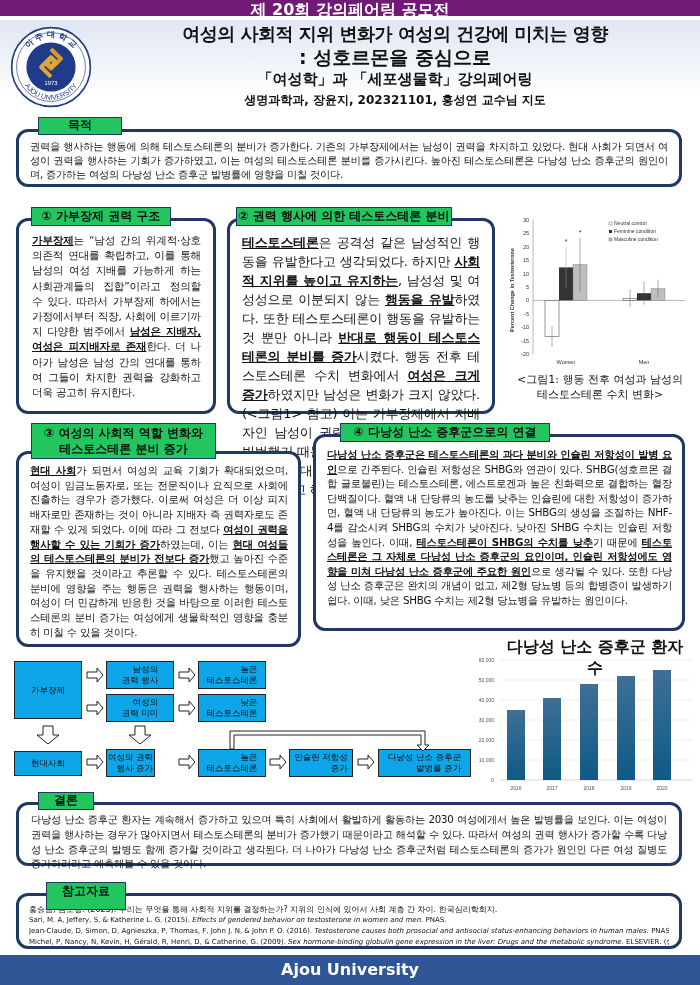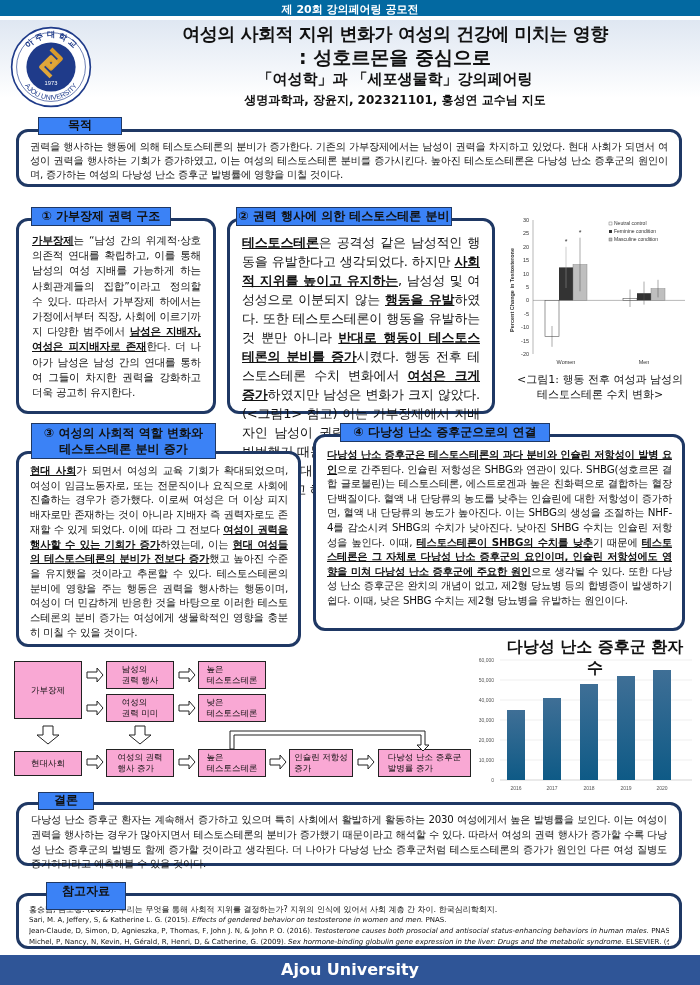--- a/index.html
+++ b/index.html
@@ -1,30 +1,30 @@
 <!DOCTYPE html>
 <html><head>
 <meta charset="utf-8">
 <style>
   * { box-sizing: border-box; margin: 0; padding: 0; }
   html, body { width: 700px; height: 985px; overflow: hidden; background: #ffffff; }
   body { font-family: "DejaVu Sans", "Liberation Sans", sans-serif; color: #111; position: relative; }
 
-  .topbar { position: absolute; left: 0; top: 0; width: 700px; height: 16px; background: #0369a1; color: #fff;
-    font-size: 11px; font-weight: bold; text-align: center; line-height: 20px; }
+  .topbar { position: absolute; left: 0; top: 0; width: 700px; height: 16px; background: #701a75; color: #fff;
+    font-size: 16px; font-weight: bold; text-align: center; line-height: 20px; }
   .header { position: absolute; left: 0; top: 20px; width: 700px; height: 92px;
     background: linear-gradient(#dfe7f2, #ffffff 85%); }
   .logo { position: absolute; left: 10px; top: 6px; width: 82px; height: 82px; }
   .title1 { position: absolute; left: 100px; width: 590px; top: 2px; text-align: center; font-size: 18px; font-weight: bold; letter-spacing: -0.5px; }
   .title2 { position: absolute; left: 100px; width: 590px; top: 25px; text-align: center; font-size: 19px; font-weight: bold; }
   .title3 { position: absolute; left: 100px; width: 590px; top: 50px; text-align: center; font-size: 15px; font-weight: bold; }
   .title4 { position: absolute; left: 100px; width: 590px; top: 72px; text-align: center; font-size: 12px; font-weight: bold; }
 
   .box { position: absolute; border: 3px solid #1f3864; border-radius: 12px; background: #fff; }
-  .tag { position: absolute; background: #3b82f6; border: 1.5px solid #1f3864; font-weight: bold; text-align: center; z-index: 2; }
+  .tag { position: absolute; background: #22c55e; border: 1.5px solid #1f3864; font-weight: bold; text-align: center; z-index: 2; }
   .body-text { font-size: 10.3px; line-height: 14.2px; text-align: justify; letter-spacing: -0.2px; }
   u, .ul { text-decoration: underline; font-weight: bold; }
 
   .b-purpose { left: 16px; top: 129px; width: 666px; height: 58px; padding: 8px 11px; }
   .t-purpose { left: 38px; top: 117px; width: 84px; height: 18px; font-size: 12px; line-height: 15px; }
 
   .b-s1 { left: 16px; top: 218px; width: 200px; height: 196px; padding: 12px 12px 8px 13px; }
   .t-s1 { left: 31px; top: 207px; width: 140px; height: 19px; font-size: 12px; line-height: 16px; }
 
   .b-s2 { left: 227px; top: 218px; width: 268px; height: 196px; padding: 12px 12px 8px 12px; }
@@ -44,21 +44,21 @@
   .ref-line { font-size: 7px; line-height: 11px; white-space: nowrap; overflow: hidden; }
   .ref-line.kr { font-size: 8px; }
   .ref-line i { }
 
   .footer { position: absolute; left: 0; top: 955px; width: 700px; height: 30px; background: #2f5597; color: #fff;
     font-size: 16px; font-weight: bold; text-align: center; line-height: 30px; }
 
   .fig1 { position: absolute; left: 505px; top: 212px; width: 190px; height: 200px; }
   .fig1-caption { position: absolute; left: 510px; top: 372px; width: 180px; text-align: center; font-size: 11px; line-height: 15px; }
 
-  .flow-box { position: absolute; border: 1.2px solid #222; background: #f9a8d4; font-size: 8.5px; text-align: left;
+  .flow-box { position: absolute; border: 1.2px solid #222; background: #0ea5e9; font-size: 8.5px; text-align: right;
     display: flex; align-items: center; justify-content: center; line-height: 11px; }
   .flow-arrow { position: absolute; }
 
   .chart2-title { position: absolute; left: 500px; top: 637px; width: 190px; text-align: center; font-size: 16px; font-weight: bold; }
   .chart2 { position: absolute; left: 460px; top: 652px; width: 240px; height: 148px; }
 </style>
 </head>
 <body>
 
 <div class="topbar">제 20회 강의페어링 공모전</div>
@@ -189,21 +189,21 @@
     </div>
   <div class="flow-box" style="left:198px;top:694px;width:68px;height:28px;">
       <div>
         <div>낮은</div>
         <div>테스토스테론</div>
       </div>
     </div>
   <div class="flow-box" style="left:14px;top:751px;width:68px;height:25px;">
       <span>현대사회</span>
     </div>
-  <div class="flow-box" style="left:106px;top:749px;width:68px;height:28px;">
+  <div class="flow-box" style="left:106px;top:749px;width:49px;height:28px;">
       <div>
         <div>여성의 권력</div>
         <div>행사 증가</div>
       </div>
     </div>
   <div class="flow-box" style="left:198px;top:749px;width:68px;height:28px;">
       <div>
         <div>높은</div>
         <div>테스토스테론</div>
       </div>

